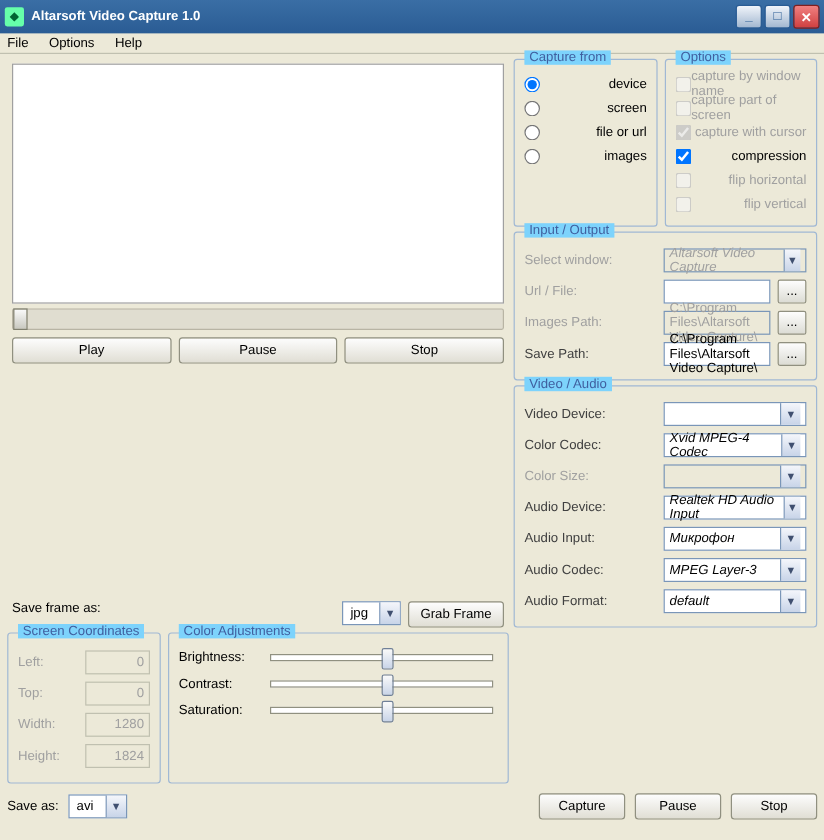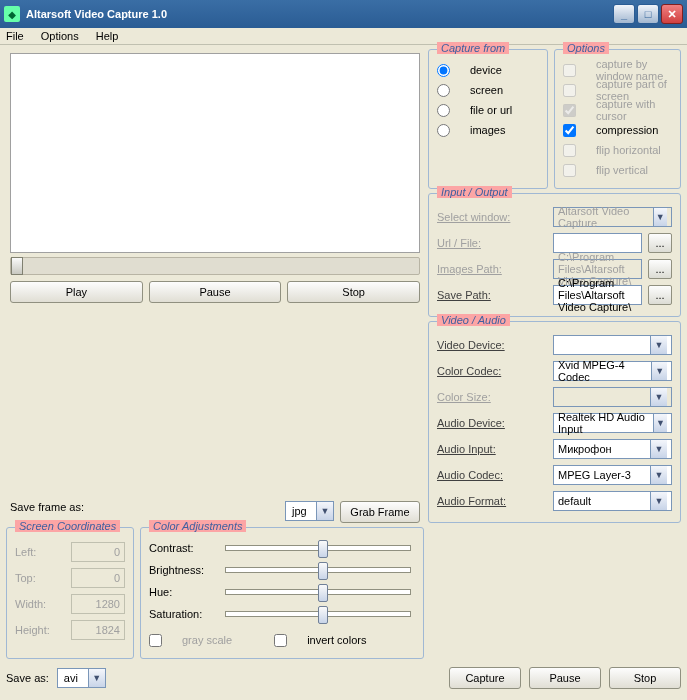--- a/index.html
+++ b/index.html
@@ -6,33 +6,33 @@
 body { margin: 0; background: #ece9d8; width: 687px; height: 700px; }
 .titlebar { background: linear-gradient(to bottom,#3a6ea5,#2a5c94); height: 28px; display:flex; align-items:center; padding: 0 4px; color:#fff; }
 .titlebar .ticon { width:16px; height:16px; background:#6fa; border-radius:2px; margin-right:6px; display:flex; align-items:center; justify-content:center; font-size:10px; color:#063;}
 .titlebar .ttext { flex:1; font-weight:bold; }
 .tbtn { width:22px; height:20px; background:linear-gradient(#f0f4fa,#a2b7d0); border:1px solid #2a5c94; margin-left:2px; display:flex; align-items:center; justify-content:center; border-radius:3px; color:#2a5c94; font-weight:bold;}
 .tbtn.close { background:linear-gradient(#f08080,#d04040); color:#fff; border-color:#802020;}
 .menubar { background:#ece9d8; padding:2px 6px; border-bottom:1px solid #c0c0b0;}
 .menubar span { margin-right:14px; cursor:default;}
 .app { padding:4px 6px 4px 6px; display:grid; grid-template-columns: 418px 1fr; grid-template-rows:auto auto auto auto; gap:4px;}
 .fieldset { border:1px solid #a0b8d4; border-radius:3px; padding:8px 8px 6px 8px; position:relative; margin:0;}
-.fieldset > .legend { position:absolute; top:-8px; left:8px; background:#fca5a5; padding:0 4px; color:#4060a0;font-style:italic;}
+.fieldset > .legend { position:absolute; top:-8px; left:8px; background:#7dd3fc; padding:0 4px; color:#4060a0;}
 .row-top { display:flex; gap:6px; }
 .capture-from { width:120px; }
 .optionsbox { flex:1; }
-.radio, .check { display:flex; align-items:center; margin:4px 0; gap:20px; height:16px;}
+.radio, .check { display:flex; align-items:center; margin:4px 0; gap:0; height:16px;justify-content:space-between;}
 .radio input, .check input { margin:0; }
 .disabled { color:#a0a0a0; }
 .io-row { display:flex; align-items:center; margin:4px 0; gap:6px; height:22px;}
-.io-row .lbl { width:110px; color:#404040;text-decoration:underline;}
+.io-row .lbl { width:110px; color:#404040;}
 .io-row .lbl.disabled { color:#a0a0a0;}
 .io-row .ctrl { flex:1; height:20px; border:1px solid #7a96b8; background:#fff; padding:0 4px; display:flex; align-items:center; font-size:11px;}
 .io-row .ctrl.disabled { background:#ece9d8; color:#a0a0a0;}
-.dd { display:flex; }
+.dd { display:flex;font-style:italic; }
 .dd .arrow { width:17px; background:linear-gradient(#f4f6fb,#c8d4e8); border-left:1px solid #7a96b8; display:flex; align-items:center; justify-content:center; margin:0 0 0 auto; height:18px; }
 .btn-dots { width:24px; height:20px; background:linear-gradient(#fdfdfd,#dcdcd4); border:1px solid #909080; border-radius:2px; text-align:center; line-height:18px;}
 .preview { border:1px solid #a0a0a0; background:#fff; height:200px; margin:4px;}
 .slider-h { height:18px; background:#e0ddd0; border:1px solid #b8b4a4; position:relative; margin:0 4px; border-radius:2px;}
 .slider-h .thumb { position:absolute; top:-1px; width:12px; height:18px; background:linear-gradient(#fafafa,#c8c8c0); border:1px solid #808070;}
 .btnrow { display:flex; gap:6px; margin:6px 4px 2px 4px;justify-content:center;}
 .btn { flex:1; height:22px; background:linear-gradient(#fdfdfd,#e0ded4); border:1px solid #909080; border-radius:3px; display:flex; align-items:center; justify-content:center;}
 .bottom-row { display:flex; gap:6px; }
 .screen-coords { width:128px; }
 .sc-row { display:flex; align-items:center; margin:6px 0; gap:6px;}
@@ -256,54 +256,37 @@
           <div class="num">1280</div>
         </div>
       <div class="sc-row">
           <span class="lbl">Height:</span>
           <div class="num">1824</div>
         </div>
     </div>
     <div class="fieldset color-adj">
       <span class="legend">Color Adjustments</span>
       <div class="ca-row">
-          <span class="lbl">Contrast:</span>
-          <div class="ca-slider">
-            <div class="thumb" style="left:50%"></div>
-          </div>
-        </div>
-      <div class="ca-row">
           <span class="lbl">Brightness:</span>
           <div class="ca-slider">
             <div class="thumb" style="left:50%"></div>
           </div>
         </div>
       <div class="ca-row">
-          <span class="lbl">Hue:</span>
+          <span class="lbl">Contrast:</span>
           <div class="ca-slider">
             <div class="thumb" style="left:50%"></div>
           </div>
         </div>
       <div class="ca-row">
           <span class="lbl">Saturation:</span>
           <div class="ca-slider">
             <div class="thumb" style="left:50%"></div>
           </div>
         </div>
-      <div class="ca-row" style="margin-top:6px">
-        <label class="check disabled">
-            <input type="checkbox" style="">
-            <span>gray scale</span>
-          </label>
-        <span style="width:30px"></span>
-        <label class="check">
-            <input type="checkbox" style="">
-            <span>invert colors</span>
-          </label>
-      </div>
     </div>
   </div>
 
   <div class="bottom">
     <span>Save as:</span>
     <div class="sel">
         <span class="val">avi</span>
         <span class="arrow">
           <span class="chevron">▼</span>
         </span>

